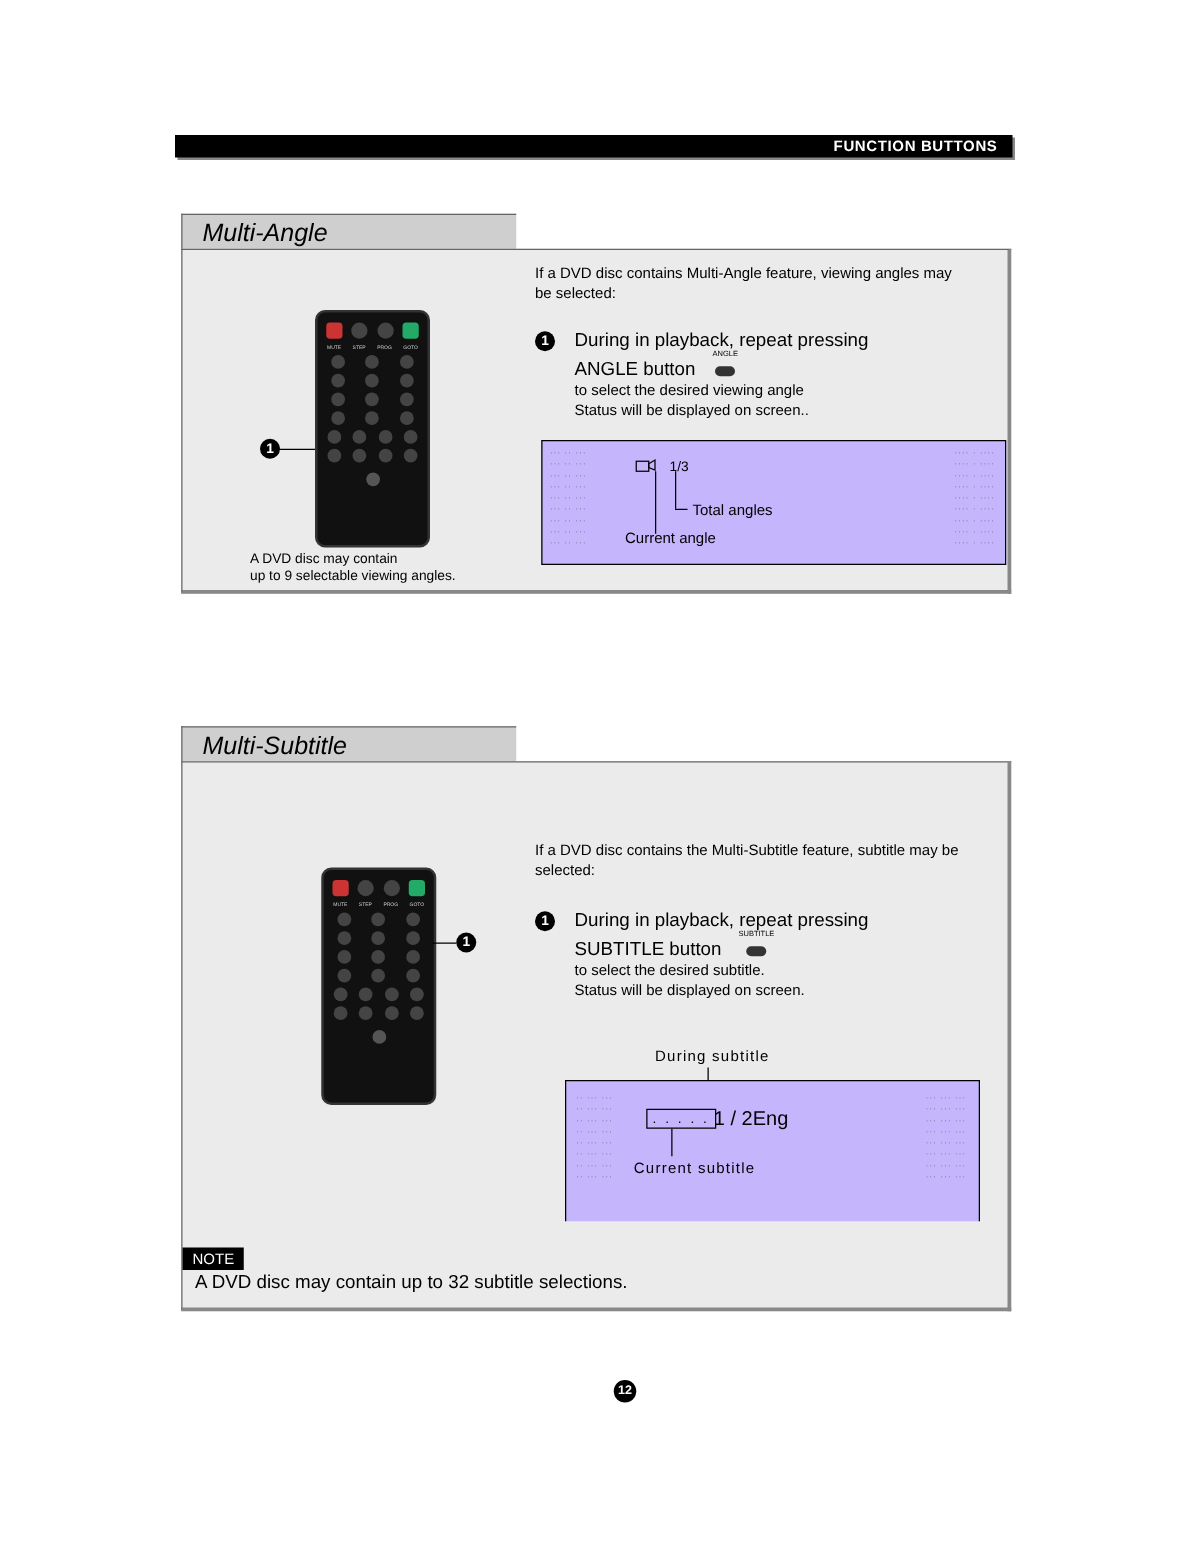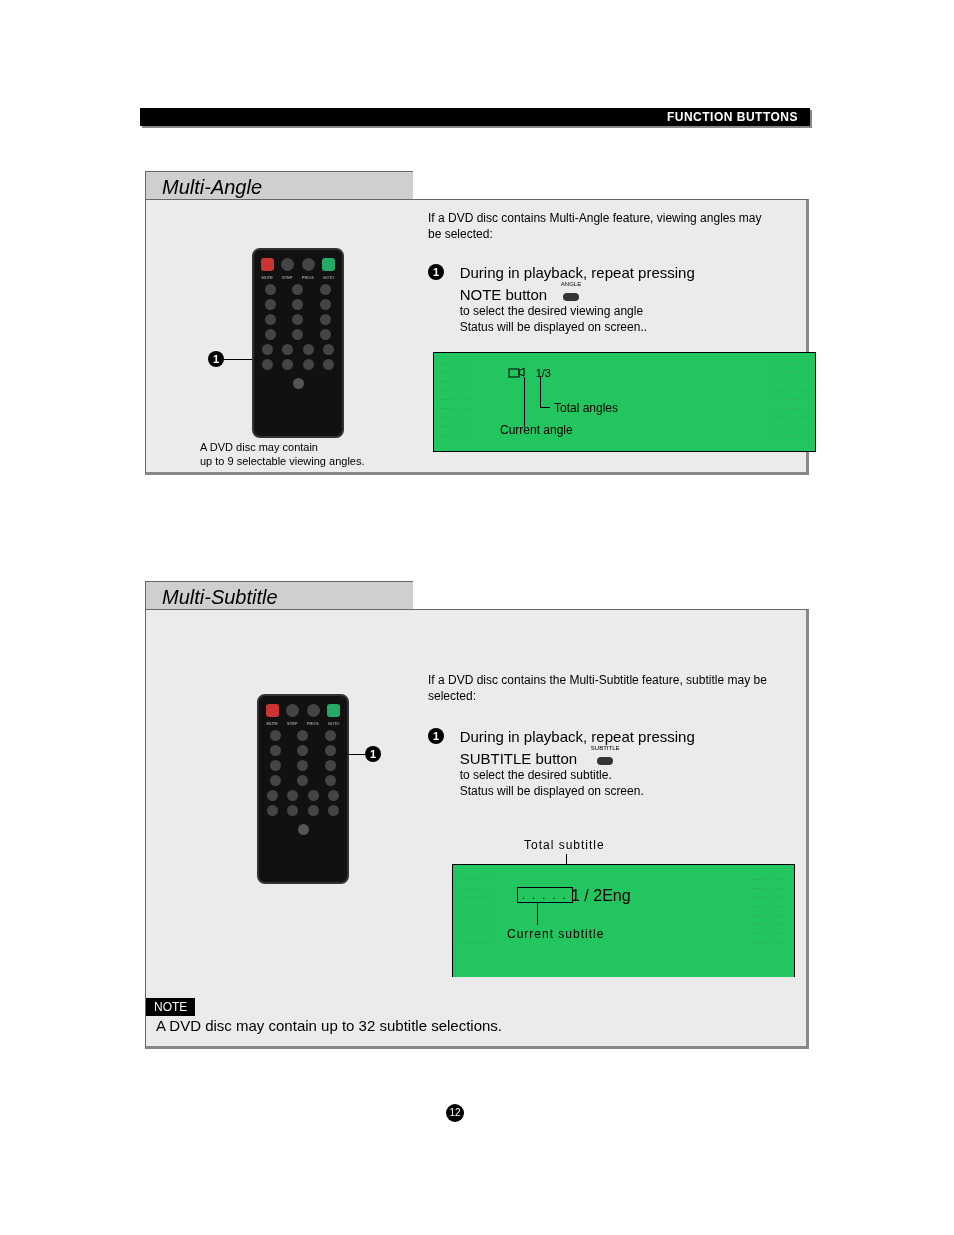--- a/index.html
+++ b/index.html
@@ -95,22 +95,21 @@
   }
   .remote .row { display:flex; justify-content:space-around; padding:2px 3px; }
   .remote .rbtn { width:11px; height:11px; border-radius:50%; background:#444; }
   .remote .lbl { font-size:4px; color:#ccc; text-align:center; display:block; }
   .pointer-line { position:absolute; background:#000; height:1px; }
   .pointer-dot  { position:absolute; width:16px; height:16px; border-radius:50%; background:#000; color:#fff; font-size:11px; text-align:center; line-height:16px; font-weight:bold; }
   .caption { position:absolute; font-size:11px; line-height:14px; }
   .tv-box {
     position:absolute;
     border:1px solid #000;
-    background:#22c55e;
-    padding-left:11px;
+    background:#c4b5fd;
   }
   .tv-col { position:absolute; font-size:6px; color:#555; line-height:9px; letter-spacing:1px; }
   .note-badge {
     position:absolute; background:#000; color:#fff;
     font-size:12px; padding:2px 8px;
   }
   .page-num {
     position:absolute;
     width:18px; height:18px; border-radius:50%;
     background:#000; color:#fff;
@@ -191,21 +190,21 @@
       <span>A DVD disc  may contain</span><br>
       <span>up to 9 selectable viewing angles.</span>
     </div>
 
     <div class="intro-text" style="top:10px; left:282px; width:340px;">If a DVD disc contains Multi-Angle feature, viewing angles may  be selected:</div>
 
     <div style="position:absolute; top:64px; left:282px;">
       <span class="step-bullet">1</span>
       <span style="display:inline-block; vertical-align:top; margin-left:12px;">
         <span class="step-title">During in playback, repeat pressing</span><br>
-        <span class="step-title">NOTE button</span>
+        <span class="step-title">ANGLE button</span>
         <span style="display:inline-block;margin-left:10px;text-align:center;">
           <span class="small-label">ANGLE</span>
           <span class="small-btn"></span>
         </span><br>
         <span class="step-sub">to select the desired viewing angle</span><br>
         <span class="step-sub">Status will be displayed on screen..</span>
       </span>
     </div>
 
     <div class="tv-box" style="top:152px; left:287px; width:370px; height:98px;">
@@ -299,35 +298,35 @@
         <span class="step-title">SUBTITLE button</span>
         <span style="display:inline-block;margin-left:10px;text-align:center;">
           <span class="small-label">SUBTITLE</span>
           <span class="small-btn"></span>
         </span><br>
         <span class="step-sub">to select the desired subtitle.</span><br>
         <span class="step-sub">Status will be displayed on screen.</span>
       </span>
     </div>
 
-    <div style="position:absolute; top:228px; left:378px; font-size:12px; letter-spacing:1px;">Total subtitle</div>
+    <div style="position:absolute; top:228px; left:378px; font-size:12px; letter-spacing:1px;">During subtitle</div>
     <div style="position:absolute; top:244px; left:420px; width:1px; height:36px; background:#000;"></div>
 
     <div class="tv-box" style="top:254px; left:306px; width:330px; height:112px; border-bottom:none;">
       <div class="tv-col" style="top:10px; left:8px;">
         ·· ··· ···<br>·· ··· ···<br>·· ··· ···<br>·· ··· ···<br>·· ··· ···<br>·· ··· ···<br>·· ··· ···<br>·· ··· ···
       </div>
       <div class="tv-col" style="top:10px; right:10px; text-align:right;">
         ··· ··· ···<br>··· ··· ···<br>··· ··· ···<br>··· ··· ···<br>··· ··· ···<br>··· ··· ···<br>··· ··· ···<br>··· ··· ···
       </div>
       <div style="position:absolute; top:22px; left:64px; border:1px solid #000; padding:1px 4px; font-size:11px; letter-spacing:2px;">. . . . .</div>
       <div style="position:absolute; top:22px; left:118px; font-size:16px;">1 / 2Eng</div>
       <div style="position:absolute; top:38px; left:84px; width:1px; height:22px; background:#000;"></div>
       <div style="position:absolute; top:62px; left:54px; font-size:12px; letter-spacing:1px;">Current subtitle</div>
     </div>
 
     <div class="note-badge" style="bottom:30px; left:0;">NOTE</div>
     <div style="position:absolute; bottom:12px; left:10px; font-size:15px;">A DVD disc may contain up to 32 subtitle selections.</div>
   </div>
 
-  <div class="page-num" style="top:1104px; left:446px;">12</div>
+  <div class="page-num" style="top:1104px; left:491px;font-weight:bold;">12</div>
 
 </div>
 
 </body></html>

